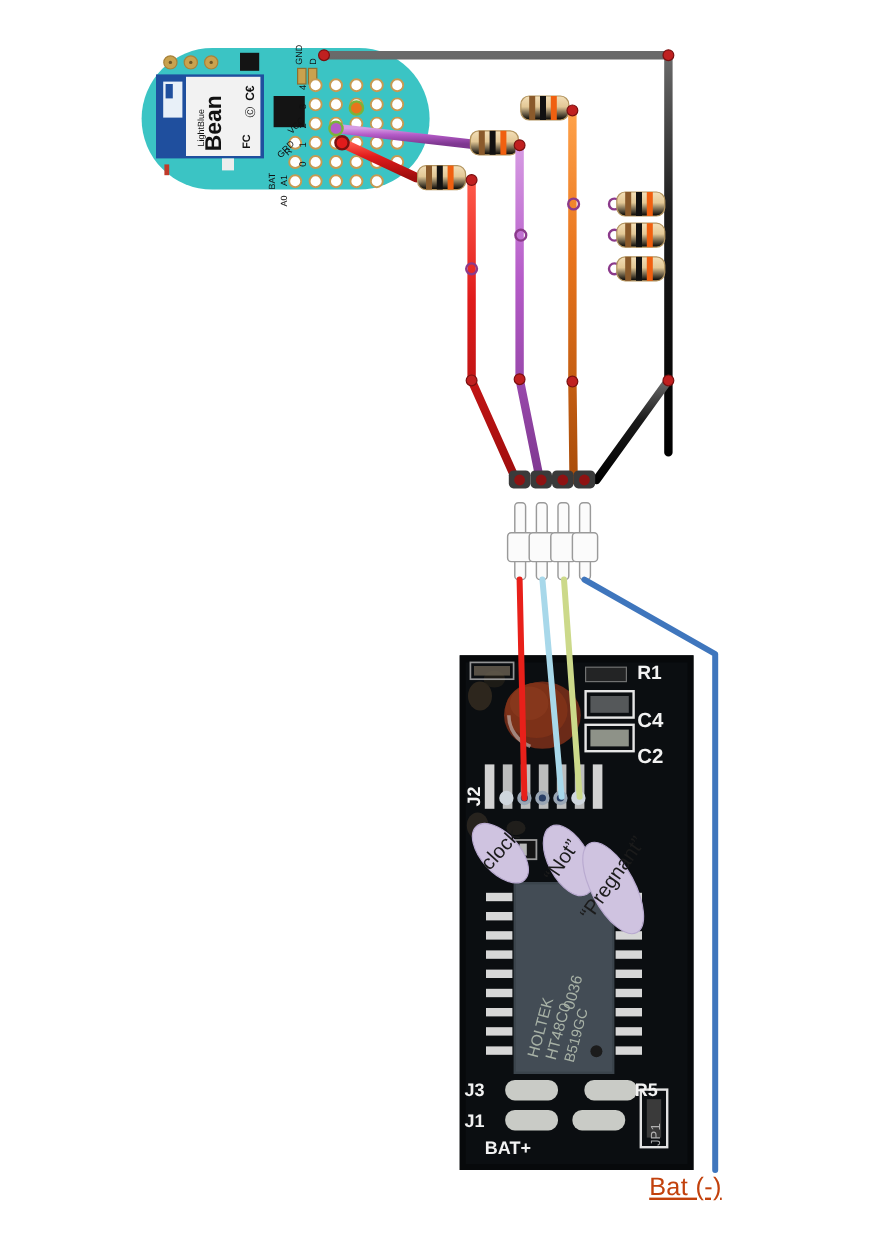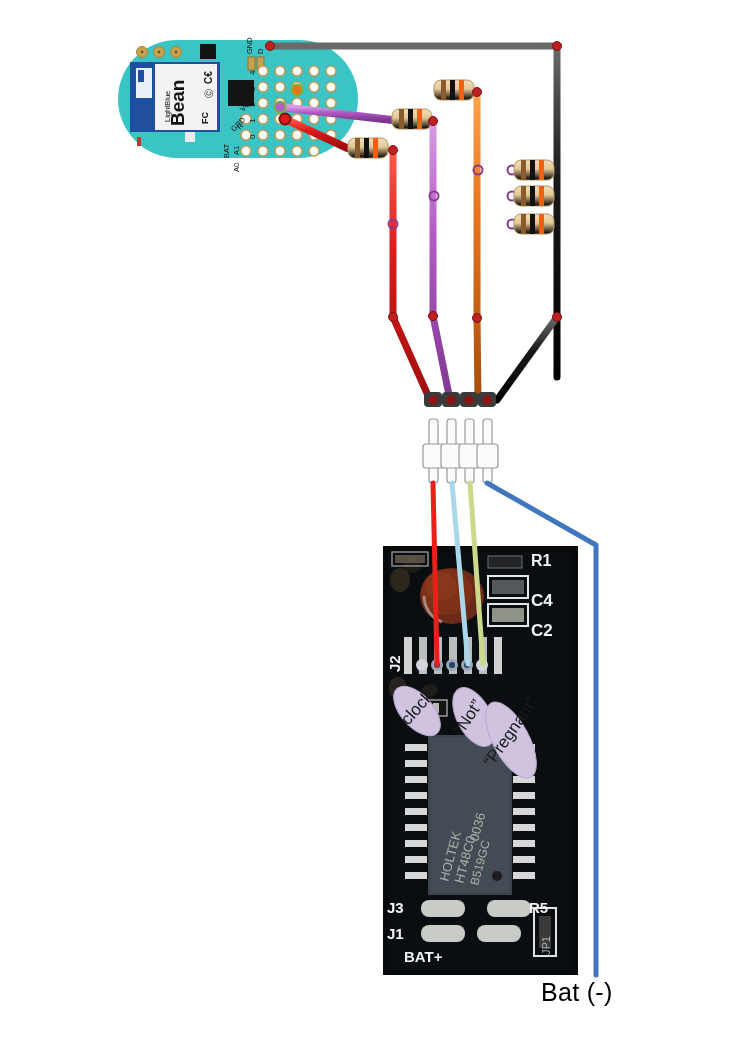--- a/index.html
+++ b/index.html
@@ -1,21 +1,21 @@
 <!DOCTYPE html>
 <html><head>
 <meta charset="utf-8">
 <style>
   html,body{margin:0;padding:0;background:#ffffff;}
   body{width:744px;height:1042px;position:relative;overflow:hidden;
        font-family:"Liberation Sans","DejaVu Sans",sans-serif;}
   #stage{position:absolute;left:0;top:0;width:744px;height:1042px;}
   svg{position:absolute;left:0;top:0;}
-  #bat-label{position:absolute;left:541px;top:978px;font-size:25px;color:#000000;
-             letter-spacing:.3px;white-space:nowrap;}
+  #bat-label{position:absolute;left:541px;top:978px;font-size:21px;color:#c2410c;
+             letter-spacing:.3px;white-space:nowrap;text-decoration:underline;}
   .oval-txt{fill:#1b1b1b;font-family:"Liberation Sans",sans-serif;font-size:17px;}
 </style>
 </head>
 <body>
 
 <div id="stage">
 
 <svg width="744" height="1042" viewBox="0 0 744 1042">
   <defs>
     <linearGradient id="gRes" x1="0" y1="0" x2="0" y2="1">

